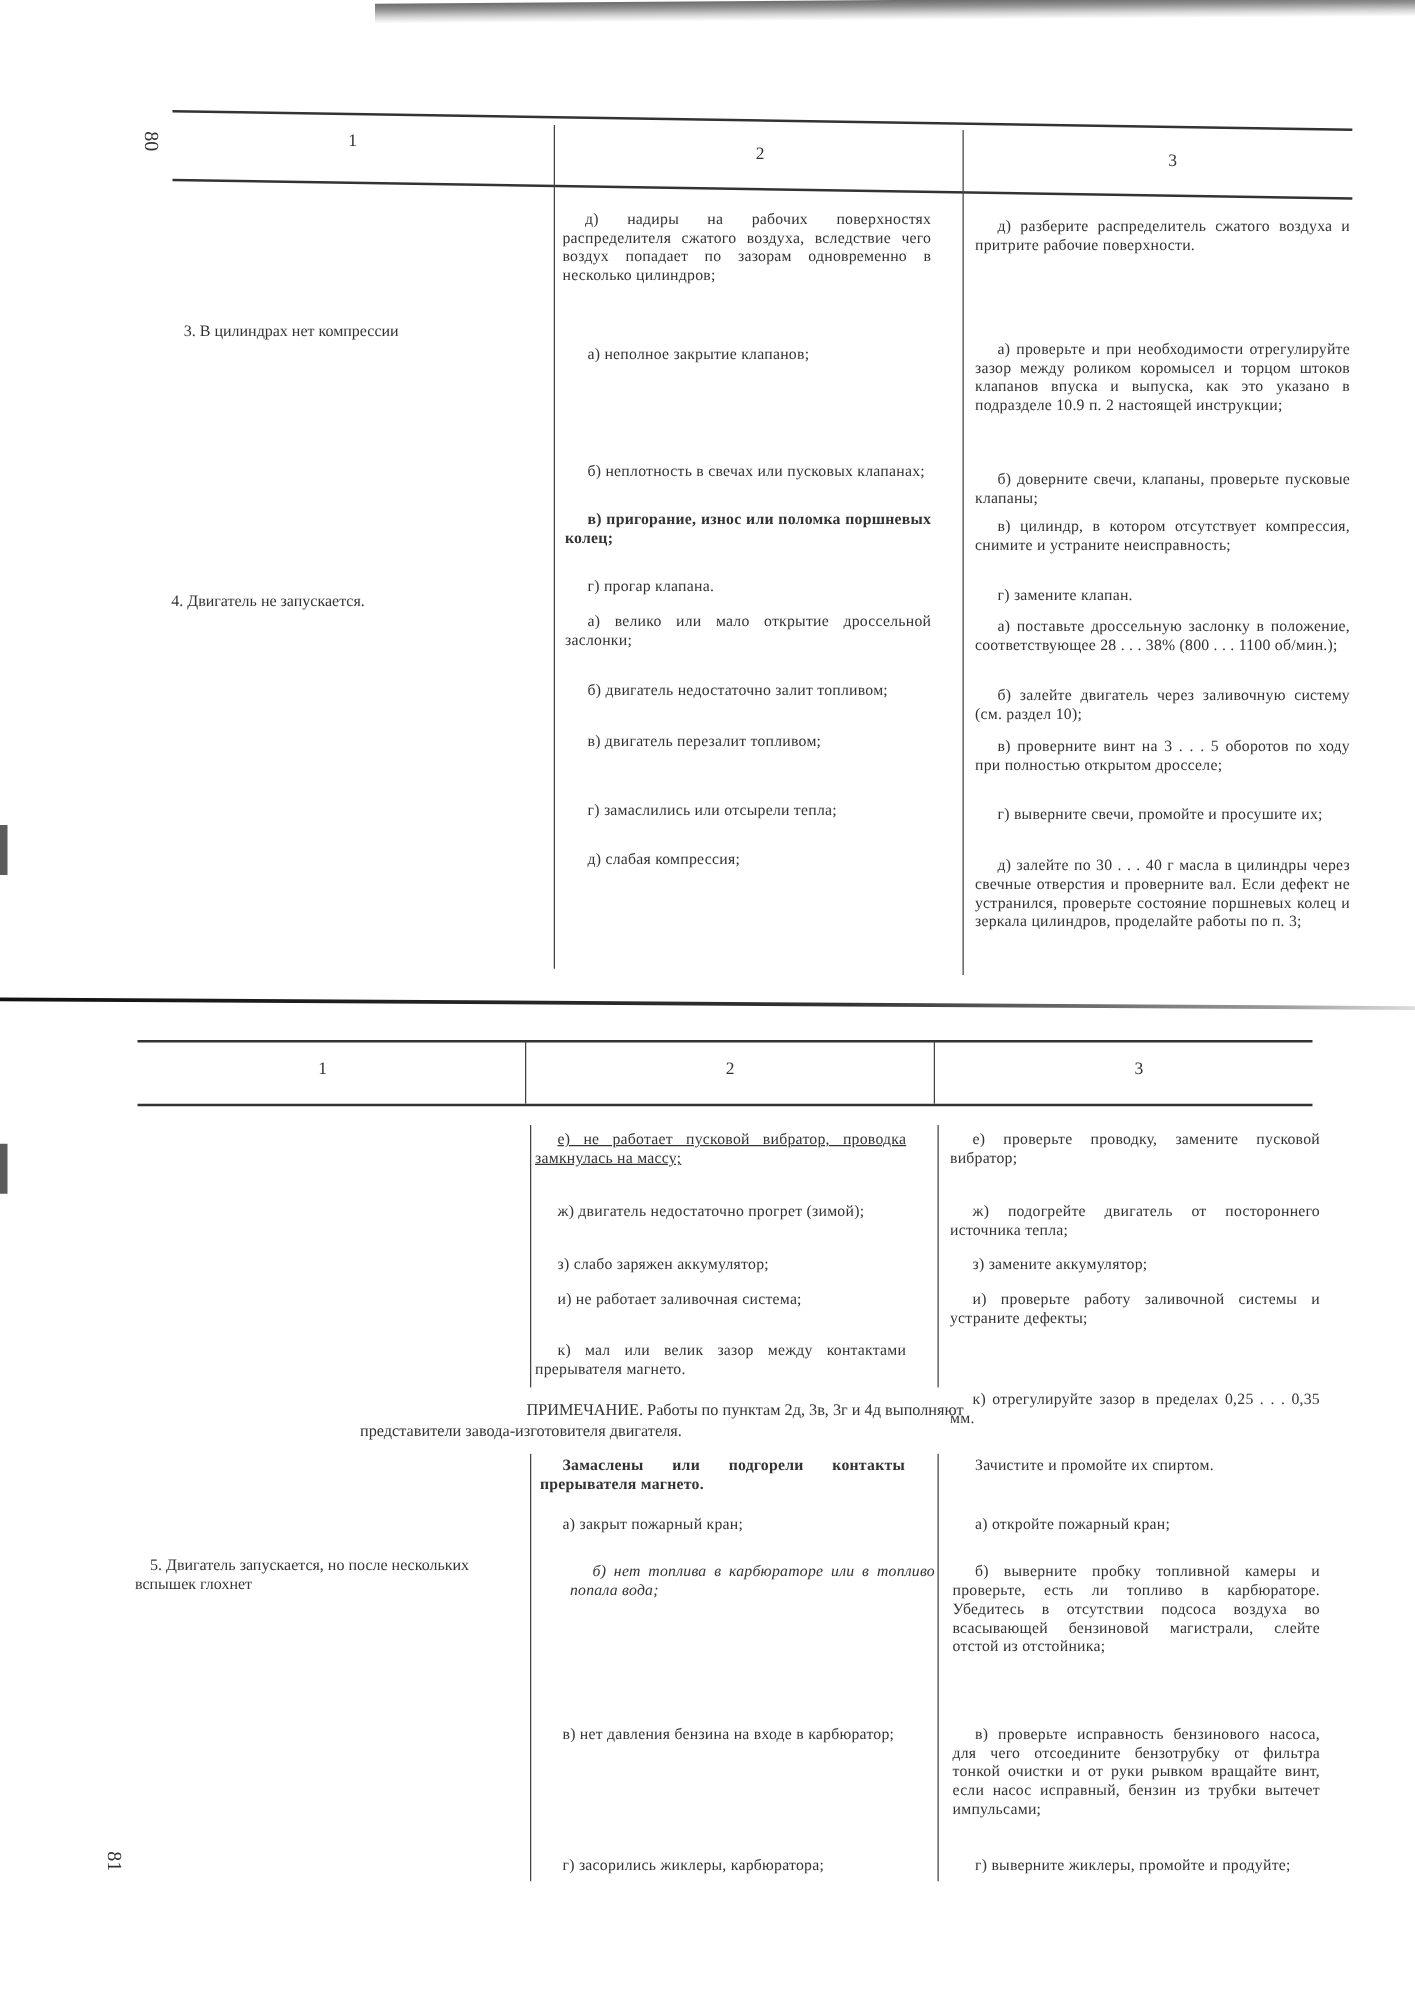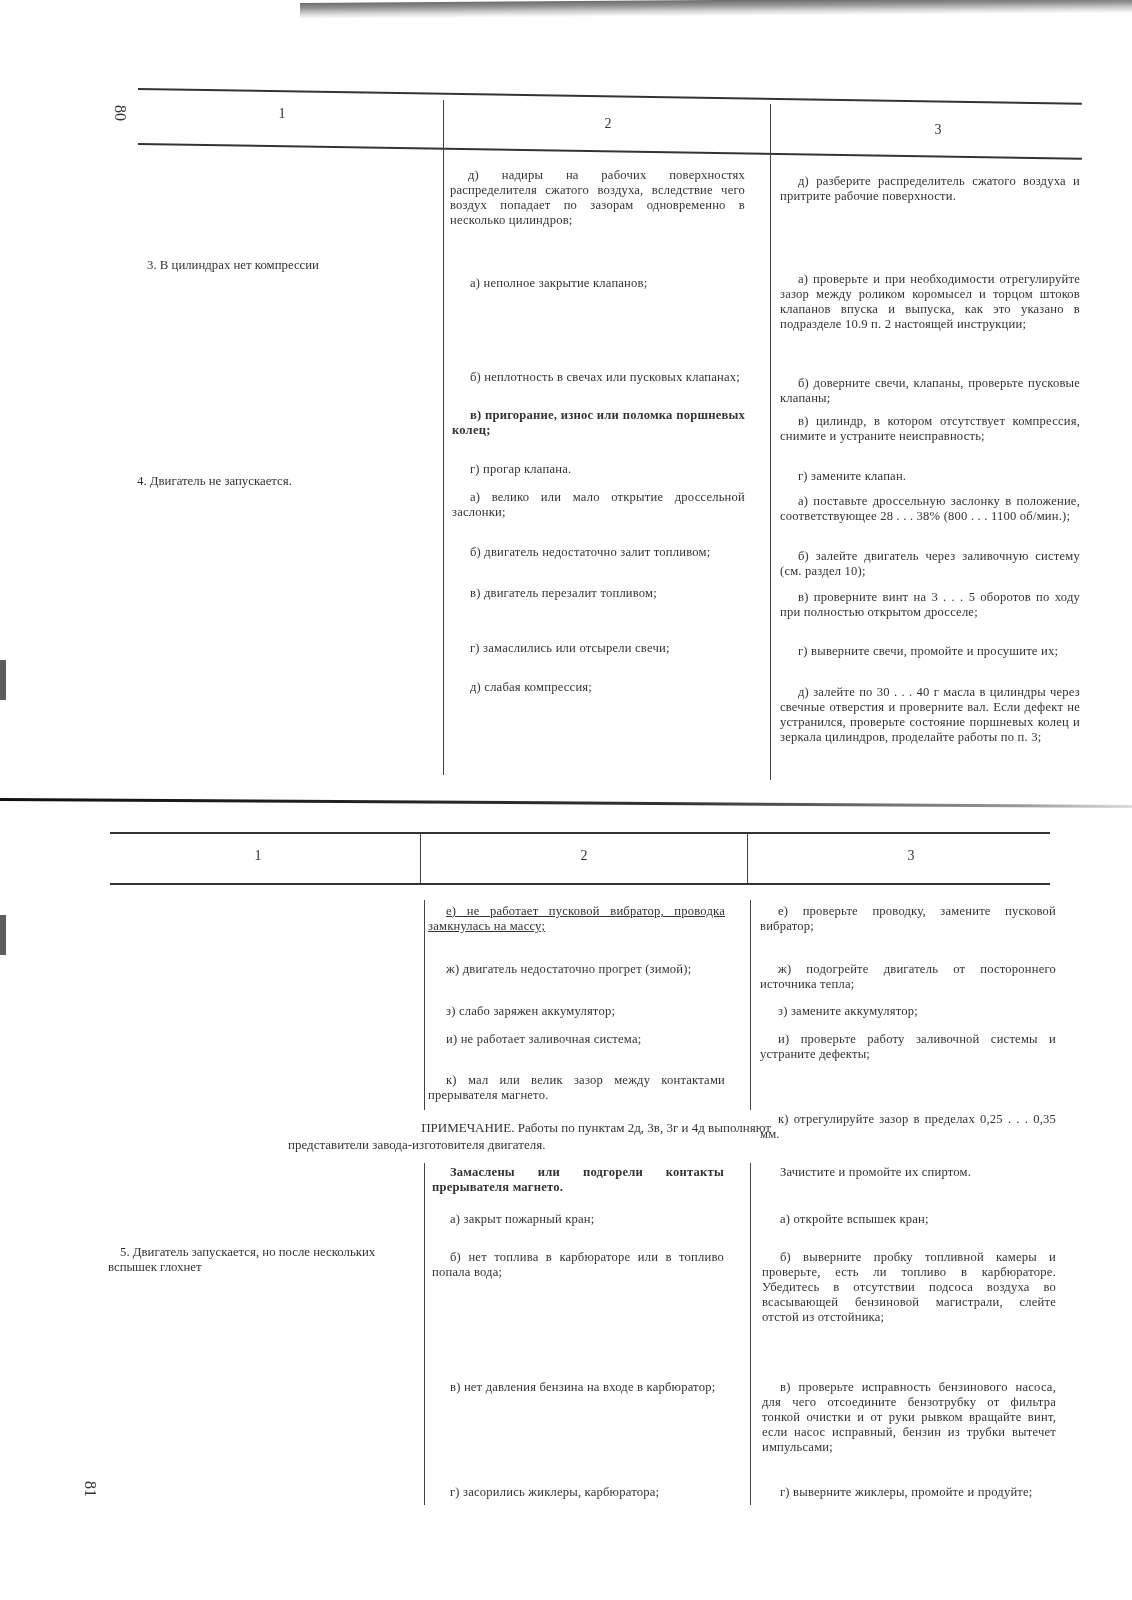--- a/index.html
+++ b/index.html
@@ -57,21 +57,21 @@
 <div class="fault" style="left:125px;top:474px;width:290px;">4. Двигатель не запускается.</div>
 
 <div class="cell" style="left:450px;top:168px;width:295px;">д) надиры на рабочих поверхностях распределителя сжатого воздуха, вследствие чего воздух попадает по зазорам одновременно в несколько цилиндров;</div>
 <div class="cell" style="left:452px;top:246px;width:295px;margin-top:30px;">а) неполное закрытие клапанов;</div>
 <div class="cell" style="left:452px;top:370px;width:293px;">б) неплотность в свечах или пусковых клапанах;</div>
 <div class="cell" style="left:452px;top:408px;width:293px;font-weight:bold;">в) пригорание, износ или поломка поршневых колец;</div>
 <div class="cell" style="left:452px;top:462px;width:293px;">г) прогар клапана.</div>
 <div class="cell" style="left:452px;top:490px;width:293px;">а) велико или мало открытие дроссельной заслонки;</div>
 <div class="cell" style="left:452px;top:545px;width:293px;">б) двигатель недостаточно залит топливом;</div>
 <div class="cell" style="left:452px;top:586px;width:293px;">в) двигатель перезалит топливом;</div>
-<div class="cell" style="left:452px;top:641px;width:293px;">г) замаслились или отсырели свечи;</div>
+<div class="cell" style="left:452px;top:641px;width:293px;">г) замаслились или отсырели тепла;</div>
 <div class="cell" style="left:452px;top:680px;width:293px;">д) слабая компрессия;</div>
 
 <div class="cell" style="left:780px;top:174px;width:300px;">д) разберите распределитель сжатого воздуха и притрите рабочие поверхности.</div>
 <div class="cell" style="left:780px;top:272px;width:300px;">а) проверьте и при необходимости отрегулируйте зазор между роликом коромысел и торцом штоков клапанов впуска и выпуска, как это указано в подразделе 10.9 п. 2 настоящей инструкции;</div>
 <div class="cell" style="left:780px;top:376px;width:300px;">б) доверните свечи, клапаны, проверьте пусковые клапаны;</div>
 <div class="cell" style="left:780px;top:414px;width:300px;">в) цилиндр, в котором отсутствует компрессия, снимите и устраните неисправность;</div>
 <div class="cell" style="left:780px;top:469px;width:300px;">г) замените клапан.</div>
 <div class="cell" style="left:780px;top:494px;width:300px;">а) поставьте дроссельную заслонку в положение, соответствующее 28 . . . 38% (800 . . . 1100 об/мин.);</div>
 <div class="cell" style="left:780px;top:549px;width:300px;">б) залейте двигатель через заливочную систему (см. раздел 10);</div>
 <div class="cell" style="left:780px;top:590px;width:300px;">в) проверните винт на 3 . . . 5 оборотов по ходу при полностью открытом дросселе;</div>
@@ -105,23 +105,23 @@
 <div class="note" style="left:296px;top:1120px;width:600px;text-align:center;">ПРИМЕЧАНИЕ. Работы по пунктам 2д, 3в, 3г и 4д выполняют</div>
 <div class="note" style="left:288px;top:1137px;width:600px;">представители завода-изготовителя двигателя.</div>
 
 <div class="vline" style="left:424px;top:1163px;height:342px;"></div>
 <div class="vline" style="left:750px;top:1163px;height:342px;"></div>
 
 <div class="fault" style="left:108px;top:1245px;width:295px;">5. Двигатель запускается, но после нескольких вспышек глохнет</div>
 
 <div class="cell" style="left:432px;top:1165px;width:292px;font-weight:bold;">Замаслены или подгорели контакты прерывателя магнето.</div>
 <div class="cell" style="left:432px;top:1212px;width:292px;">а) закрыт пожарный кран;</div>
-<div class="cell" style="left:432px;top:1250px;width:292px;">б) нет топлива в карбюраторе или в топливо попала вода;</div>
+<div class="cell" style="left:456px;top:1250px;width:292px;font-style:italic;">б) нет топлива в карбюраторе или в топливо попала вода;</div>
 <div class="cell" style="left:432px;top:1380px;width:292px;">в) нет давления бензина на входе в карбюратор;</div>
 <div class="cell" style="left:432px;top:1485px;width:292px;">г) засорились жиклеры, карбюратора;</div>
 
 <div class="cell" style="left:762px;top:1165px;width:294px;">Зачистите и промойте их спиртом.</div>
-<div class="cell" style="left:762px;top:1212px;width:294px;">а) откройте вспышек кран;</div>
+<div class="cell" style="left:762px;top:1212px;width:294px;">а) откройте пожарный кран;</div>
 <div class="cell" style="left:762px;top:1250px;width:294px;">б) выверните пробку топливной камеры и проверьте, есть ли топливо в карбюраторе. Убедитесь в отсутствии подсоса воздуха во всасывающей бензиновой магистрали, слейте отстой из отстойника;</div>
 <div class="cell" style="left:762px;top:1380px;width:294px;">в) проверьте исправность бензинового насоса, для чего отсоедините бензотрубку от фильтра тонкой очистки и от руки рывком вращайте винт, если насос исправный, бензин из трубки вытечет импульсами;</div>
 <div class="cell" style="left:762px;top:1485px;width:294px;">г) выверните жиклеры, промойте и продуйте;</div>
 
 <div class="page-num" style="left:82px;top:1480px;">81</div>
 
 </body></html>

